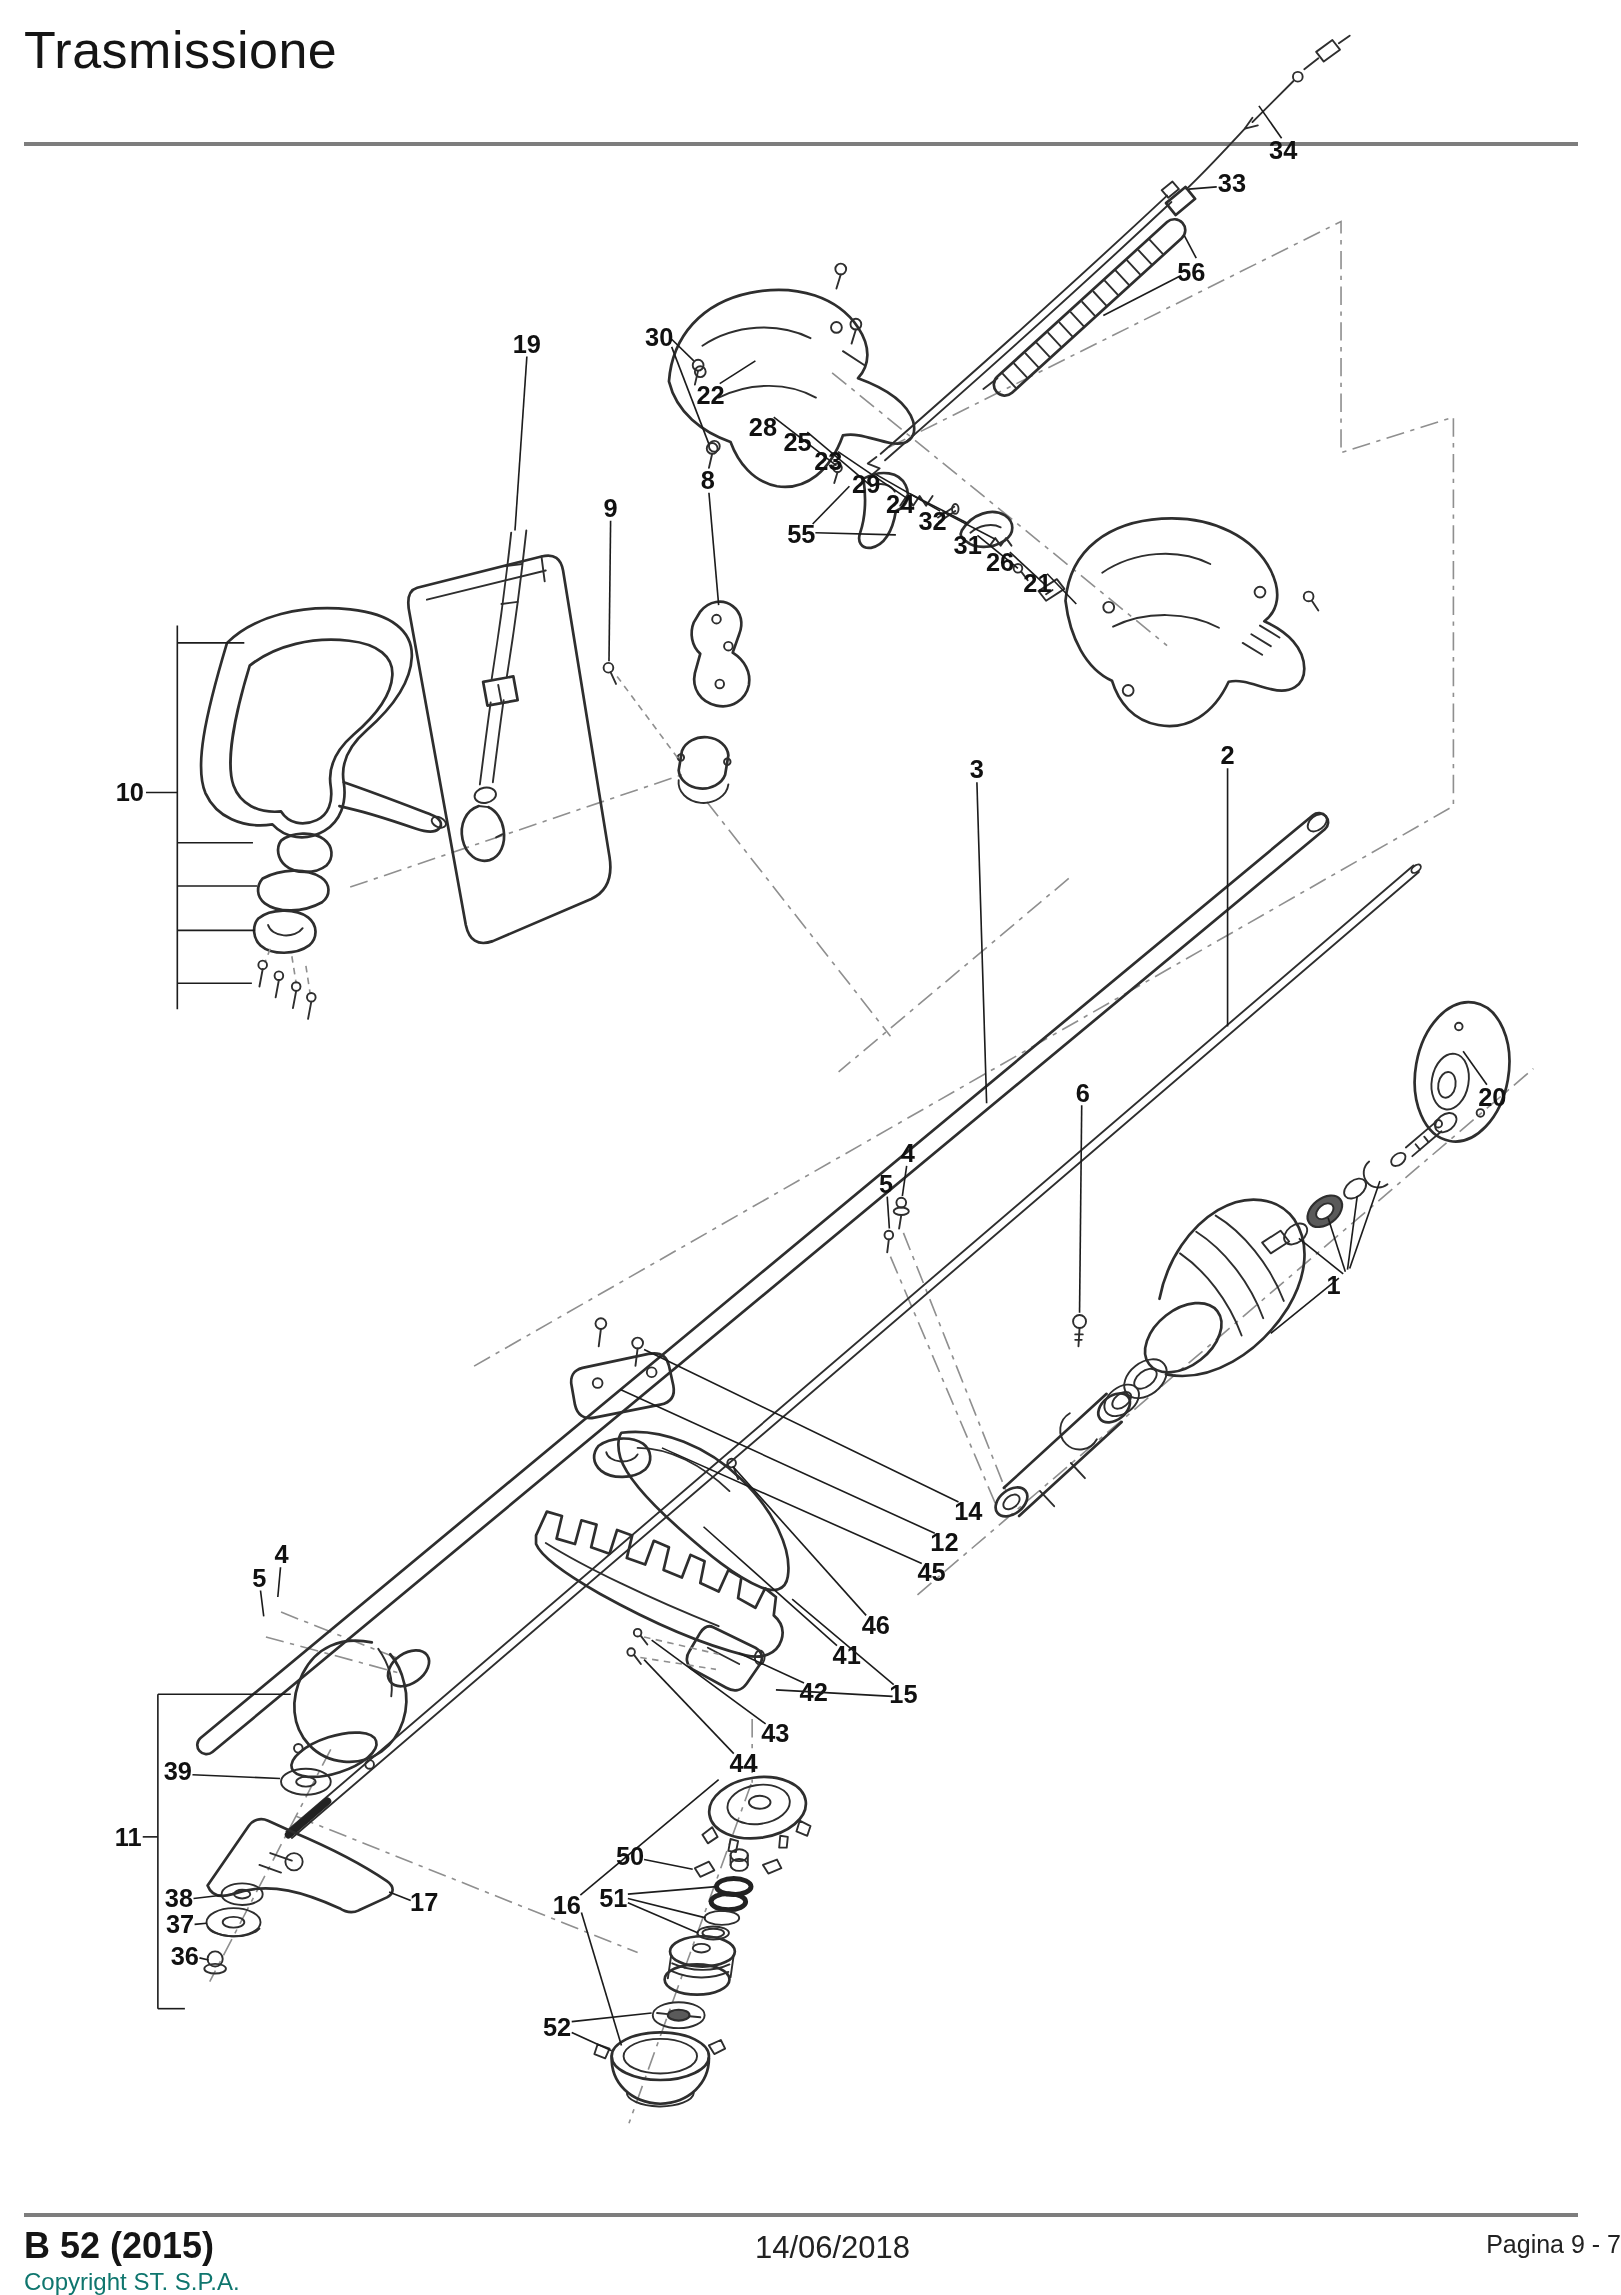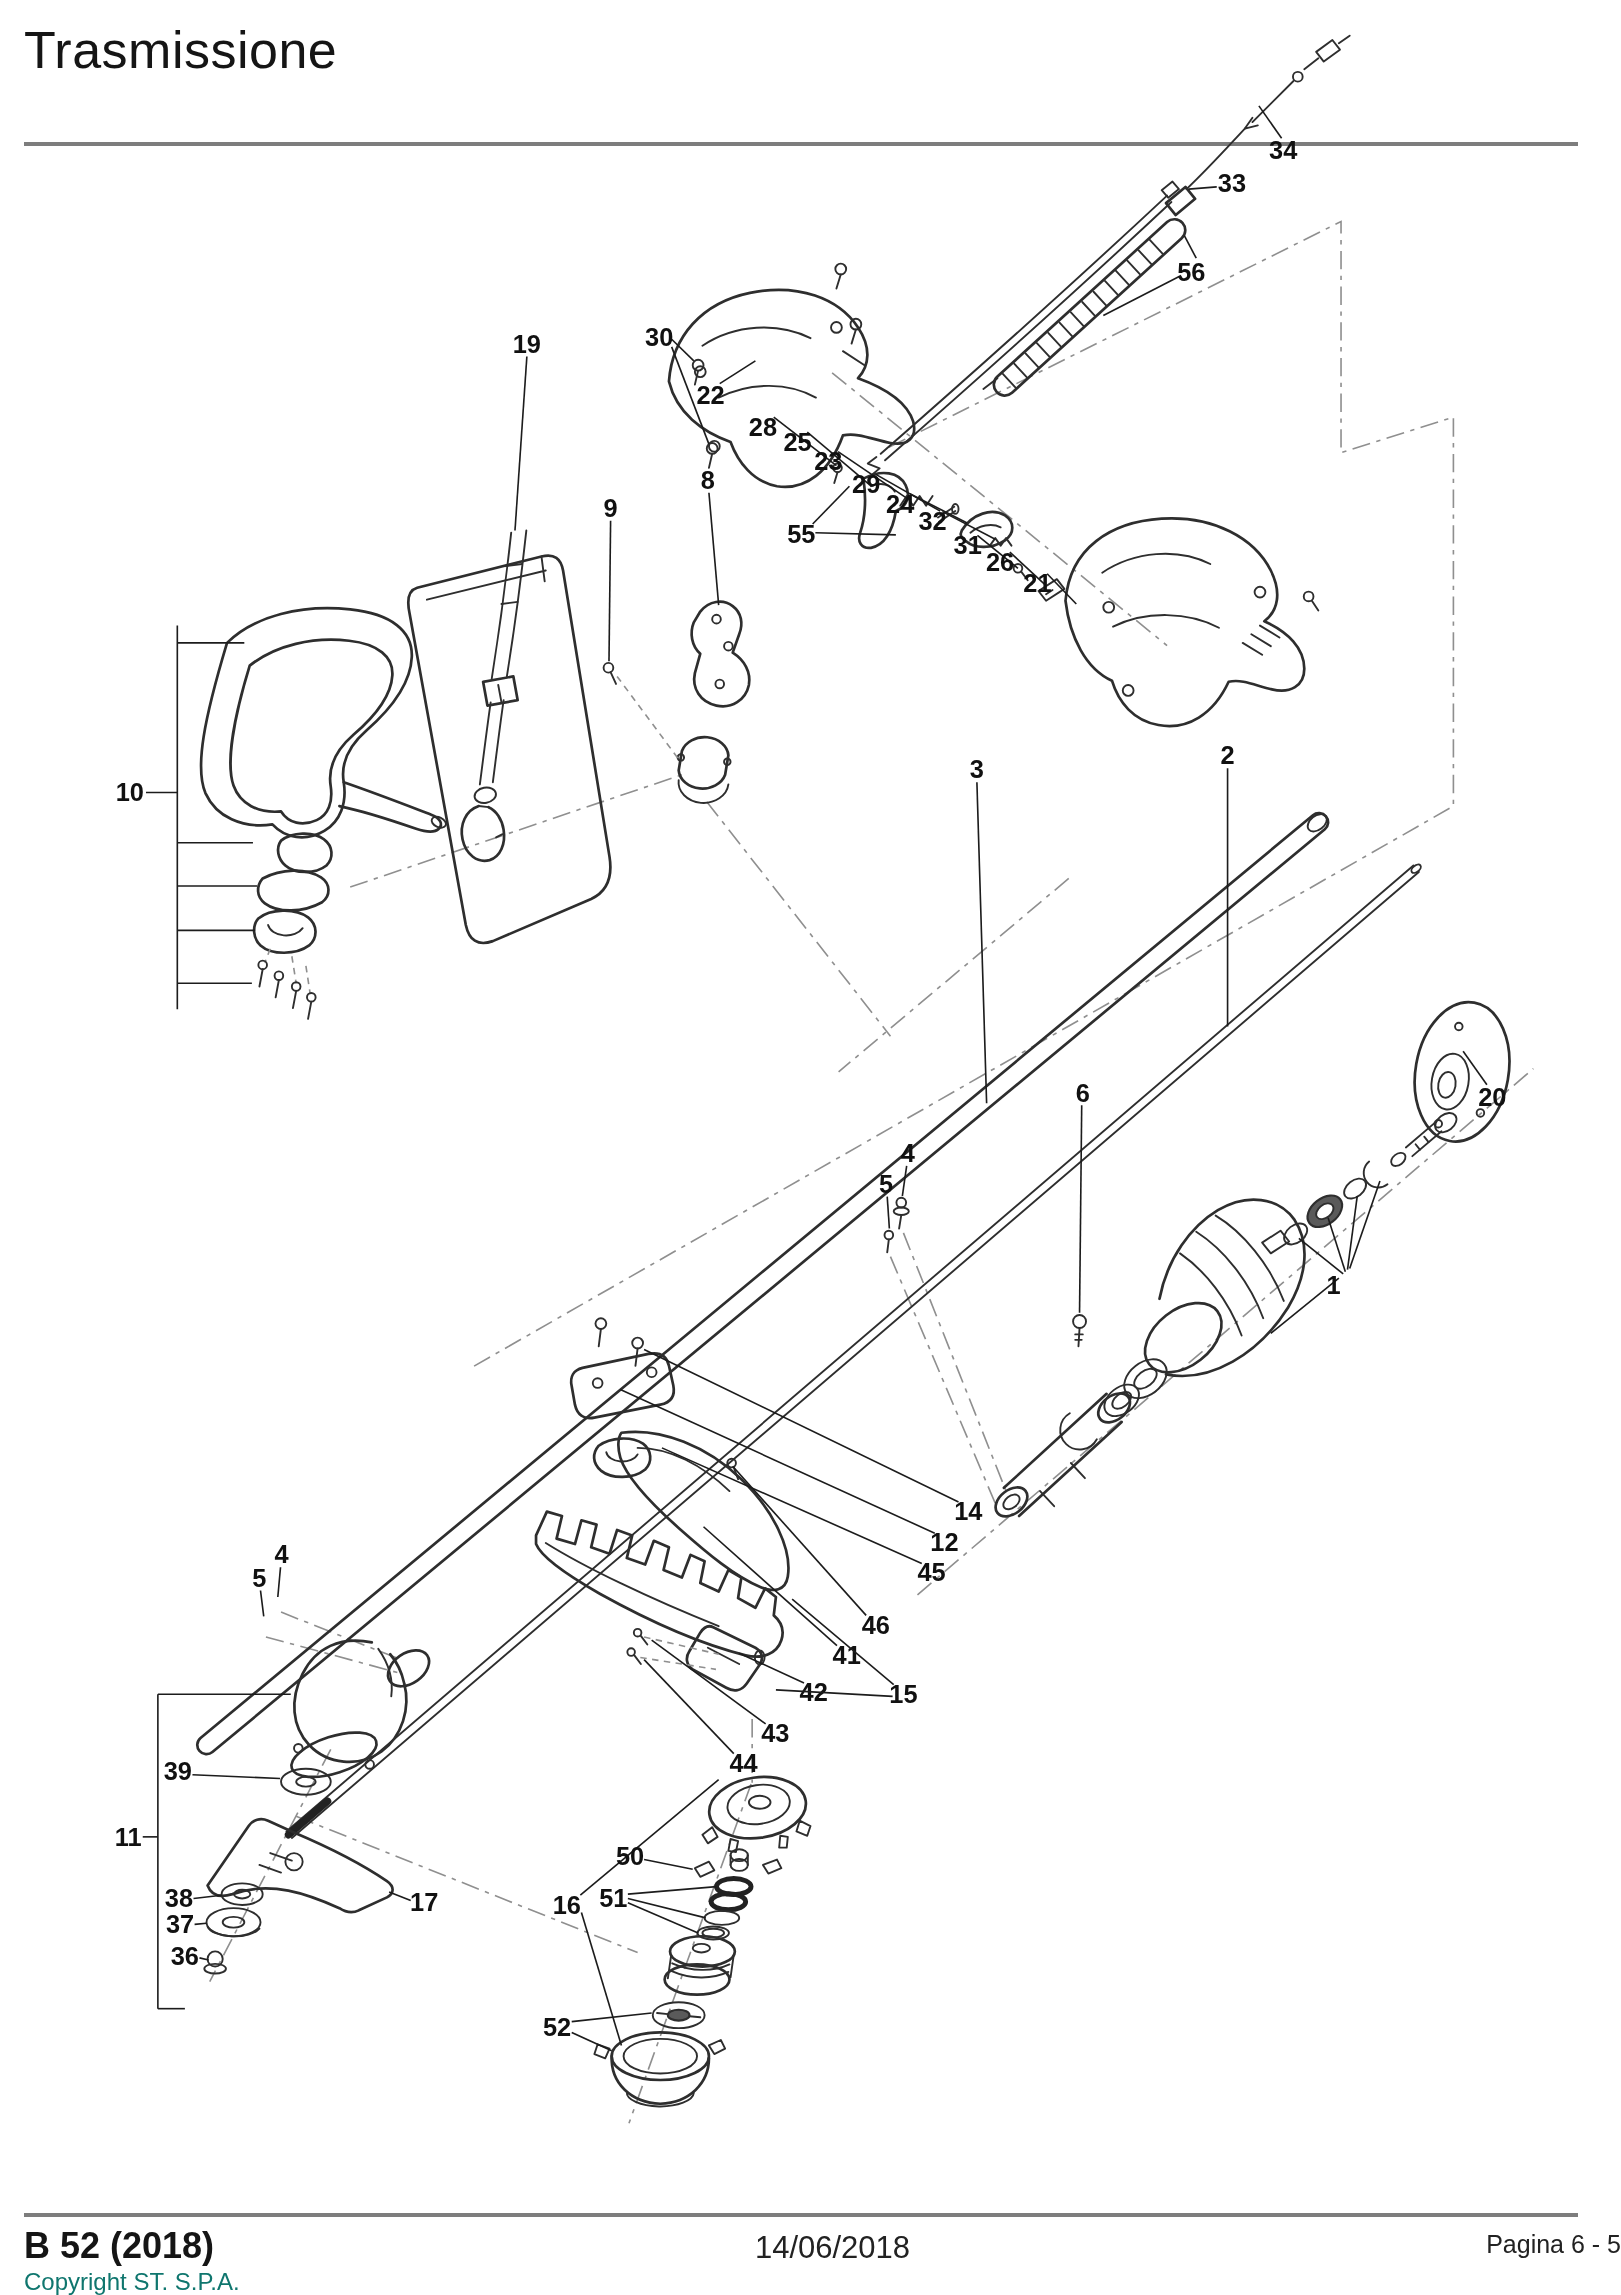--- a/index.html
+++ b/index.html
@@ -438,18 +438,18 @@
         <polyline points="1162,3514 1306,3550" class="leader"></polyline>
         <polyline points="1162,3522 1292,3578" class="leader"></polyline>
         <text x="1135" y="3529" text-anchor="middle" class="callout">51</text>
         <polyline points="1058,3742 1206,3726" class="leader"></polyline>
         <polyline points="1058,3762 1132,3796" class="leader"></polyline>
         <text x="1031" y="3768" text-anchor="middle" class="callout">52</text>
       </g>
   </svg>
 
   <div class="abs" id="footer-rule"></div>
-  <div class="abs" id="footer-model">B 52 (2018)</div>
+  <div class="abs" id="footer-model">B 52 (2015)</div>
   <div class="abs" id="footer-copy">Copyright ST. S.P.A.</div>
   <div class="abs" id="footer-date">14/06/2018</div>
-  <div class="abs" id="footer-page">Pagina 6 - 5</div>
+  <div class="abs" id="footer-page">Pagina 9 - 7</div>
 </div>
 
 
 </body></html>

